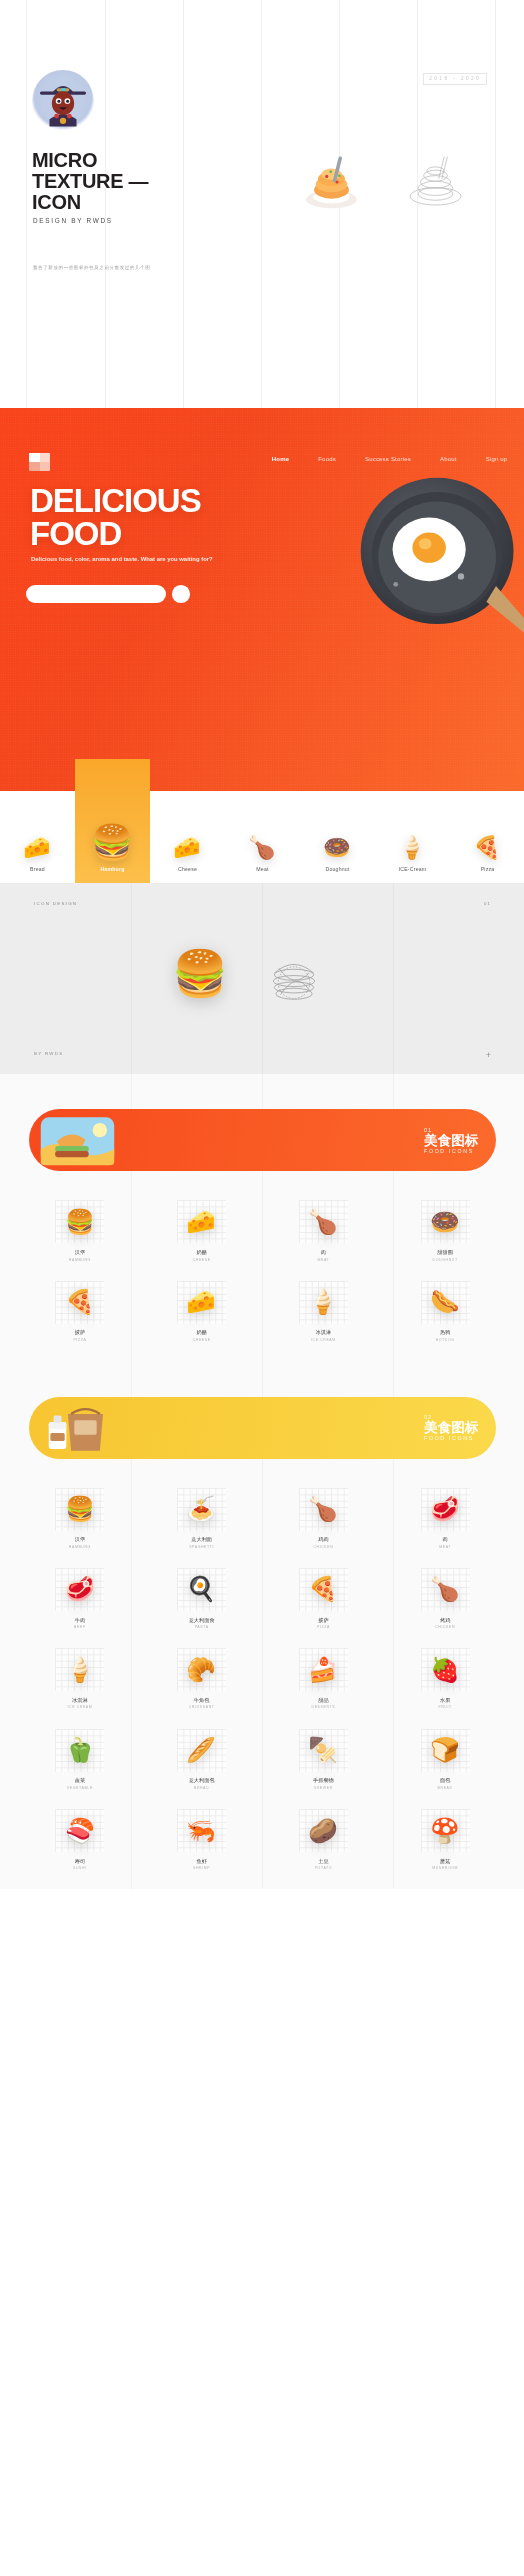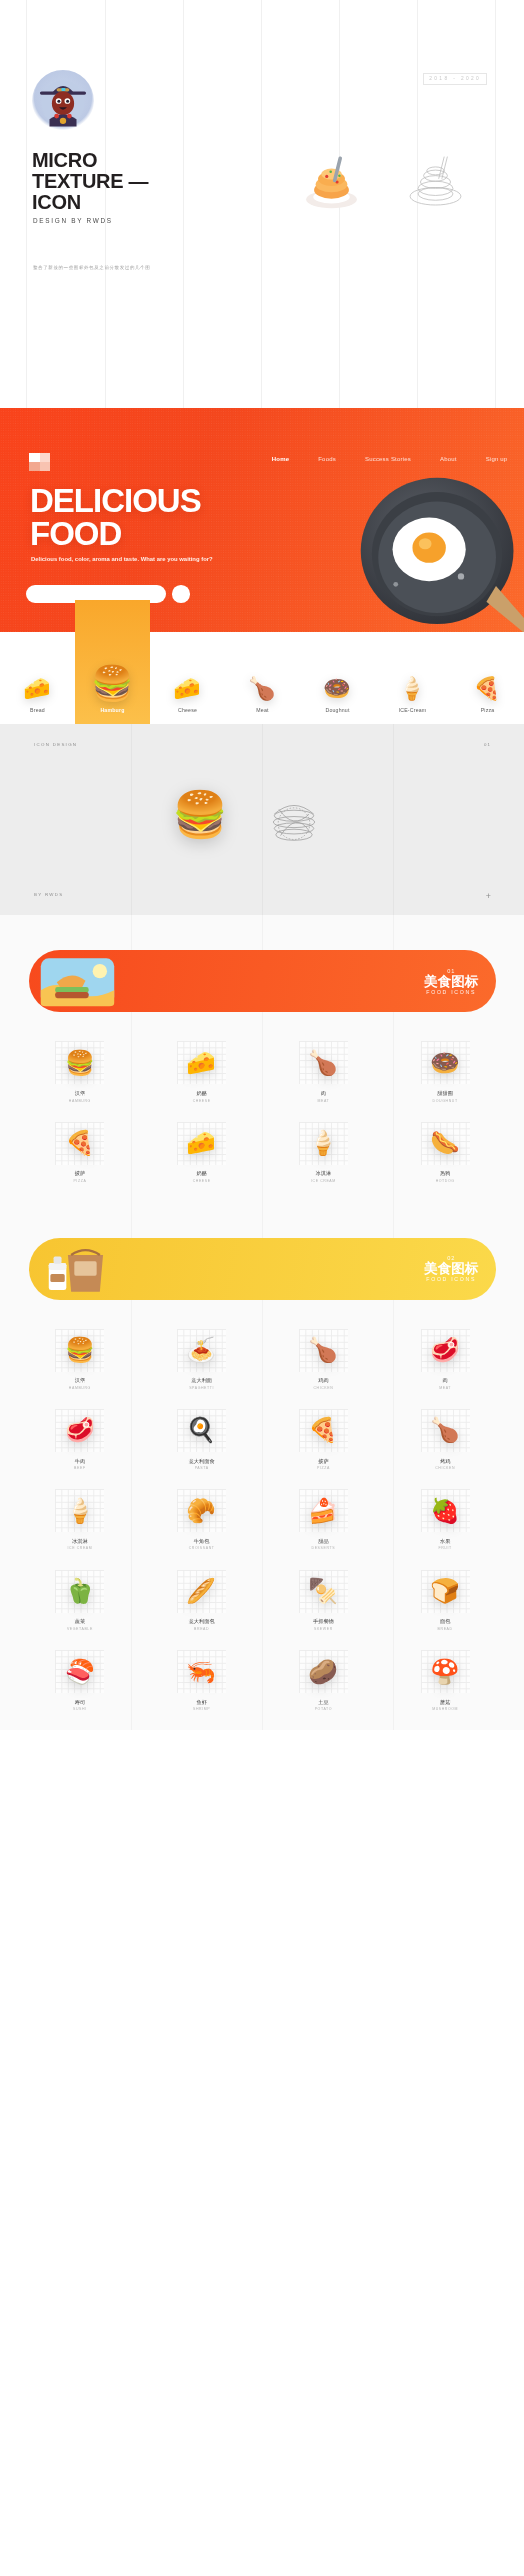--- a/index.html
+++ b/index.html
@@ -39,21 +39,21 @@
   .cover-year {
     position: absolute; right: 38px; top: 73px;
     font-size: 4.8px; letter-spacing: 2.4px; color: #c9c9c9;
     border: 0.8px solid #e6e6e6; padding: 2.4px 4.8px;
   }
   .pasta-color { position: absolute; left: 295px; top: 150px; width: 73px; height: 64px; }
   .pasta-line  { position: absolute; left: 399px; top: 150px; width: 73px; height: 64px; }
 
   
   .hero {
-    position: relative; height: 224px;
+    position: relative; height: 383px;
     background: linear-gradient(118deg,#f9431b 0%,#f4471d 35%,#f85a25 70%,#fb6a2b 100%);
     overflow: hidden;
   }
   .hero-noise { position:absolute; inset:0; opacity:.16;
     background-image: radial-gradient(rgba(255,255,255,.5) 0.4px, transparent 0.5px);
     background-size: 2.4px 2.4px; }
   .brand-mark {
     position: absolute; left: 29px; top: 45px; width: 21px; height: 17.6px;
     display: grid; grid-template-columns: 1fr 1fr; grid-template-rows: 1fr 1fr;
   }
@@ -121,21 +121,21 @@
   
   .setwrap { background: #fafafa; padding: 21px 0 8px; position: relative; }
   .setwrap .vline { position:absolute; top:0; bottom:0; width:0.8px; background:#f1f1f1; }
   .banner {
     position: relative; margin: 14.4px 29px 21px; height: 62px; border-radius: 31px;
     display: flex; align-items: center; overflow: hidden;
   }
   .banner.b1 { background: linear-gradient(100deg,#f74a1d 0%,#fb6a2b 100%); }
   .banner.b2 { background: linear-gradient(100deg,#f7c531 0%,#fbd94a 100%); }
   .banner .art { width: 96px; height: 62px; display:flex; align-items:center; justify-content:center; }
-  .banner .txt { margin-left: auto; margin-right: 17.6px; text-align: center; }
+  .banner .txt { margin-left: auto; margin-right: 17.6px; text-align: left; }
   .banner .num { font-size: 5.6px; color: rgba(255,255,255,.9); letter-spacing: 0.8px; }
   .banner .cn  { font-size: 13.6px; font-weight: 700; color: #fff; line-height: 15px; }
   .banner .en  { font-size: 5.2px; color: rgba(255,255,255,.92); letter-spacing: 1.7px; }
 
   .icon-grid { display: grid; grid-template-columns: repeat(4, 1fr); padding: 0 19px; }
   .icon-cell { padding: 8px 0 11.2px; display: flex; flex-direction: column; align-items: center; }
   .icon-box {
     width: 49px; height: 43px; display: flex; align-items: center; justify-content: center;
     background-image:
       linear-gradient(to right, #ececec 0.8px, transparent 0.8px),

